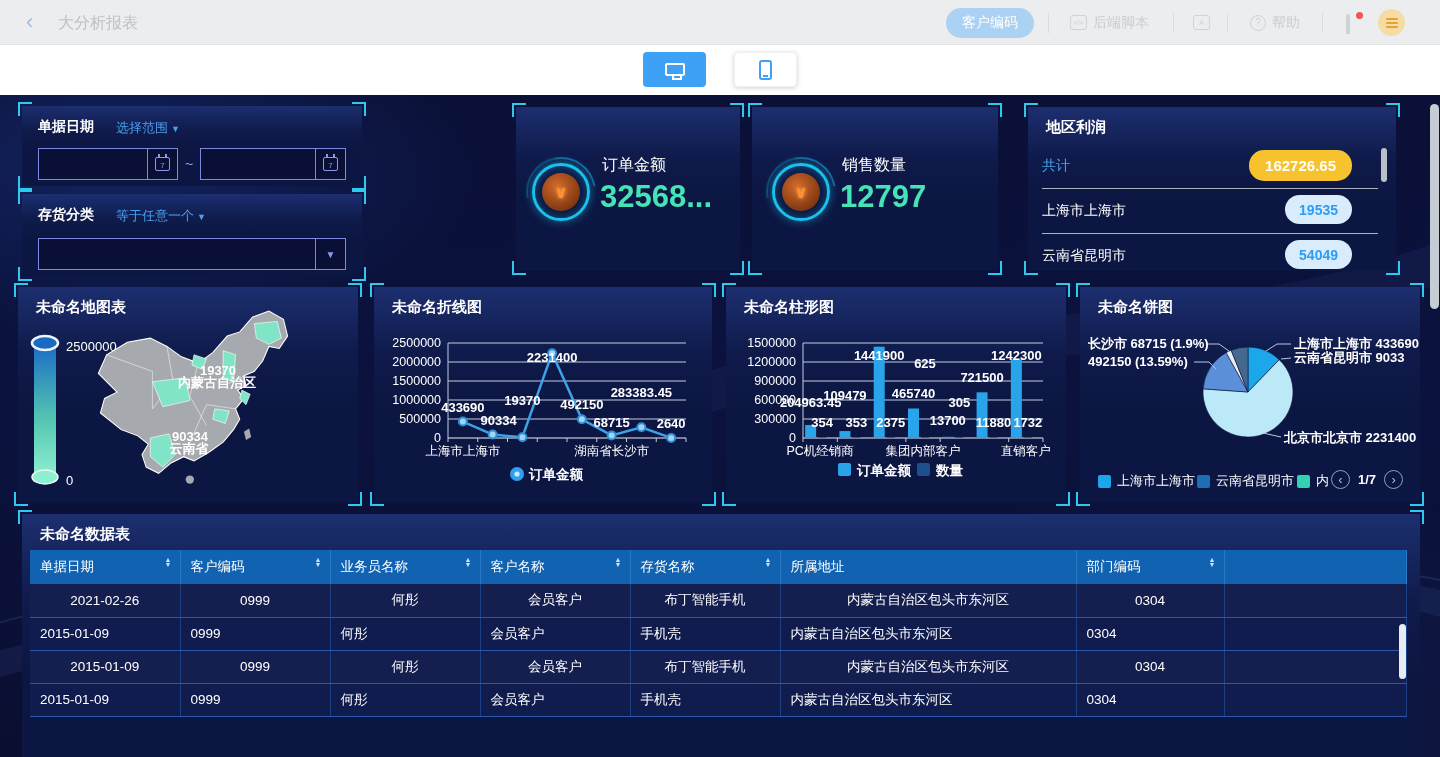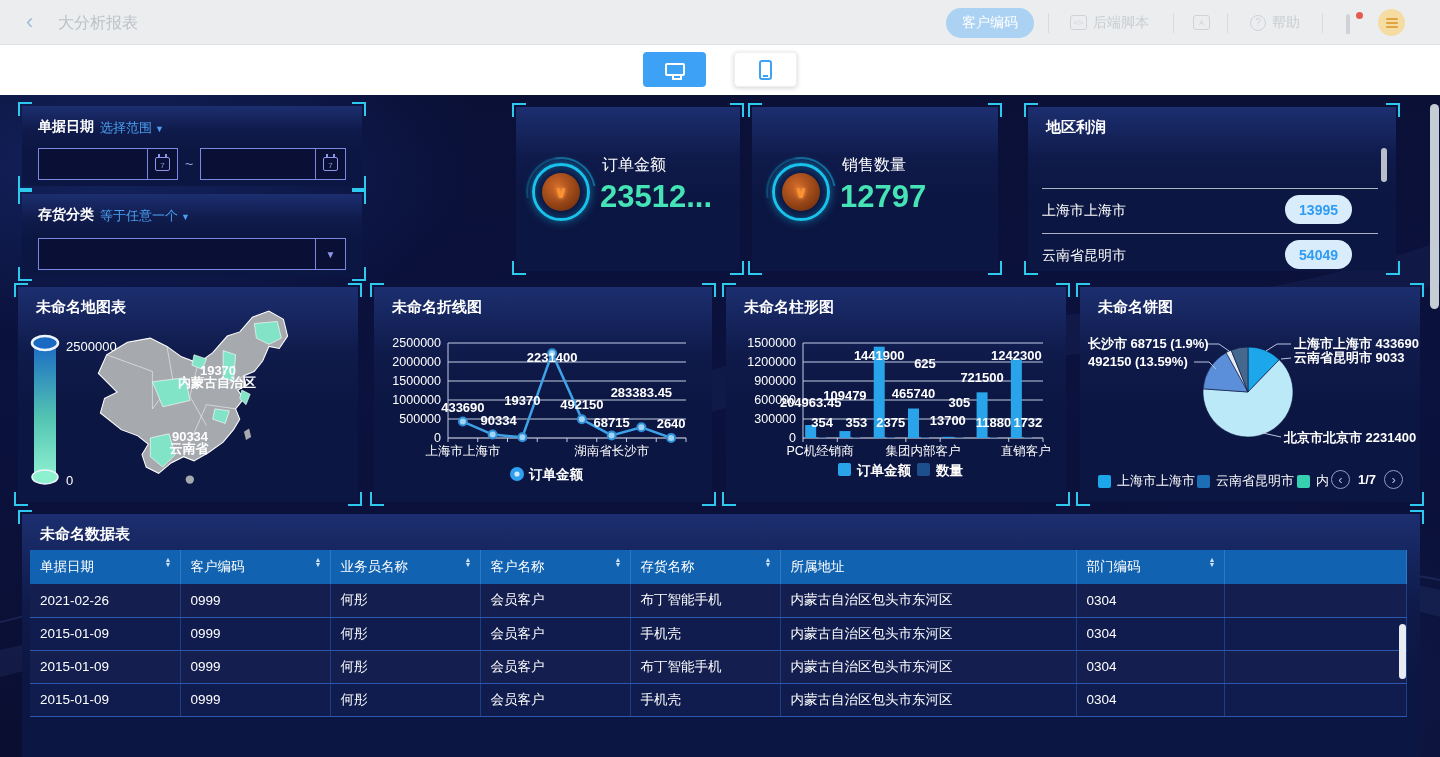--- a/index.html
+++ b/index.html
@@ -53,21 +53,21 @@
     background-repeat:no-repeat;
     background-size:14px 2px,2px 14px,14px 2px,2px 14px,14px 2px,2px 14px,14px 2px,2px 14px;
     background-position:left top,left top,right top,right top,left bottom,left bottom,right bottom,right bottom; }
 
   .p-title { position:absolute; left:18px; top:11px; font-size:15px; font-weight:bold; color:#fff; }
 
   
   #p-fdate { left:22px; top:11px;  width:340px; height:80px; }
   #p-fcat  { left:22px; top:99px;  width:340px; height:83px; }
   .f-label { position:absolute; font-size:14px; font-weight:bold; color:#fff; }
-  .f-op { position:absolute; font-size:13px; color:#4aa0f0; cursor:pointer; }
+  .f-op { position:absolute; font-size:13px; color:#4aa0f0; cursor:pointer;margin-left:16px; }
   .f-op .car { font-size:9px; margin-left:3px; }
   .f-input { position:absolute; height:32px; border:1px solid #7d88e0; background:#0a0f35; display:flex; }
   .f-input input { flex:1; background:transparent; border:none; outline:none; color:#dfe6ff; font-size:13px; padding:0 6px; min-width:0; }
   .cal-seg,.dd-seg { width:30px; border-left:1px solid #7d88e0; display:flex; align-items:center; justify-content:center; cursor:pointer; }
   .cal-ic { width:15px; height:14px; border:1.5px solid #8d97e8; border-radius:2px; position:relative; font-size:8px; color:#8d97e8; display:flex; align-items:flex-end; justify-content:center; }
   .cal-ic:before { content:""; position:absolute; top:-4px; left:2px; width:2px; height:4px; background:#8d97e8; }
   .cal-ic:after { content:""; position:absolute; top:-4px; right:2px; width:2px; height:4px; background:#8d97e8; }
   .tilde { position:absolute; color:#9aa5d8; font-size:14px; }
   .dd-car { color:#8d97e8; font-size:10px; }
 
@@ -112,21 +112,21 @@
   .pg-circ { width:19px; height:19px; border:1px solid #8ea0bf; border-radius:50%; color:#aebdd6; font-size:13px; font-weight:normal; display:flex; align-items:center; justify-content:center; cursor:pointer; }
 
   
   .map-lgd { position:absolute; font-size:13px; color:#fff; }
 
   
   #p-table { left:22px; top:419px; width:1398px; height:293px; }
   .tbl { position:absolute; left:8px; top:36px; width:1376px; border-collapse:collapse; table-layout:fixed; }
   .tbl th { height:34px; background:#1163b2; color:#fff; font-size:13.5px; font-weight:normal; text-align:left; padding:0 10px; border-right:1px solid #2a79c7; position:relative; cursor:pointer; }
   .tbl td { height:33px; color:#fff; font-size:13.5px; padding:0 10px; border-right:1px solid #1d3f86; border-bottom:1px solid #2b58ad; white-space:nowrap; overflow:hidden; }
-  .tbl tr.r-odd td { background:#141f50; }
+  .tbl tr.r-odd td { background:#141f50;text-align:center; }
   .tbl tr.r-even td { background:#0f1c4d; }
   .sorter { position:absolute; right:8px; top:7px; display:flex; flex-direction:column; line-height:5px; font-size:7px; color:#cfe2f7; }
   .tbl-scroll { position:absolute; right:14px; top:110px; width:7px; height:55px; background:#e7ebf2; border-radius:4px; }
 
   
   .t-footer { position:absolute; left:0; bottom:0; width:100%; height:41px; background:#0b1540; border-top:1px solid #2f5cb0; }
   .psize { position:absolute; left:18px; top:6px; width:115px; height:30px; border:1px solid #4a5aa8; background:#0a1341; display:flex; cursor:pointer; }
   .psize .val { flex:1; display:flex; align-items:center; padding-left:10px; color:#fff; font-size:13.5px; }
   .psize .dd { width:29px; border-left:1px solid #4a5aa8; display:flex; align-items:center; justify-content:center; color:#8d97e8; font-size:10px; }
   .ptotal { position:absolute; left:148px; top:14px; color:#7e89ad; font-size:13px; }
@@ -219,38 +219,42 @@
     </div>
   </div>
 
 
   <div class="panel" id="p-kpi1">
     <div class="corners"></div>
     <span class="kpi-ic">
         <span class="kpi-core">∨</span>
       </span>
     <span class="kpi-label">订单金额</span>
-    <span class="kpi-value">23512...</span>
+    <span class="kpi-value">32568...</span>
   </div>
   <div class="panel" id="p-kpi2">
     <div class="corners"></div>
     <span class="kpi-ic" style="left:20px">
         <span class="kpi-core">∨</span>
       </span>
     <span class="kpi-label" style="left:90px">销售数量</span>
     <span class="kpi-value" style="left:88px">12797</span>
   </div>
 
   <div class="panel" id="p-region">
     <div class="corners"></div>
     <span class="p-title">地区利润</span>
+    <div class="rg-row" style="top:40px">
+      <span class="rg-name total">共计</span>
+      <span class="rg-badge yellow">162726.65</span>
+    </div>
     <div class="rg-div" style="top:81px"></div>
     <div class="rg-row" style="top:85px">
       <span class="rg-name">上海市上海市</span>
-      <span class="rg-badge blue">13995</span>
+      <span class="rg-badge blue">19535</span>
     </div>
     <div class="rg-div" style="top:126px"></div>
     <div class="rg-row" style="top:130px">
       <span class="rg-name">云南省昆明市</span>
       <span class="rg-badge blue">54049</span>
     </div>
     <span class="rg-scroll"></span>
   </div>
 
   <div class="panel" id="p-map">

